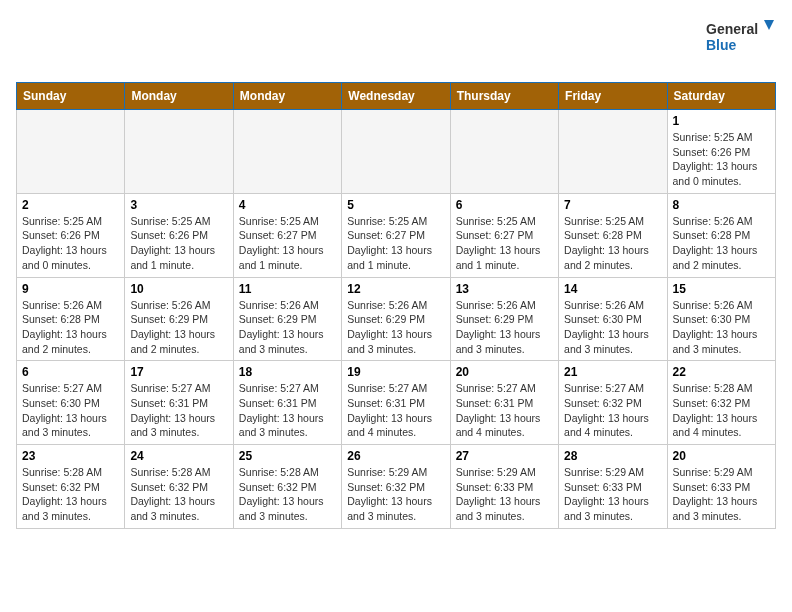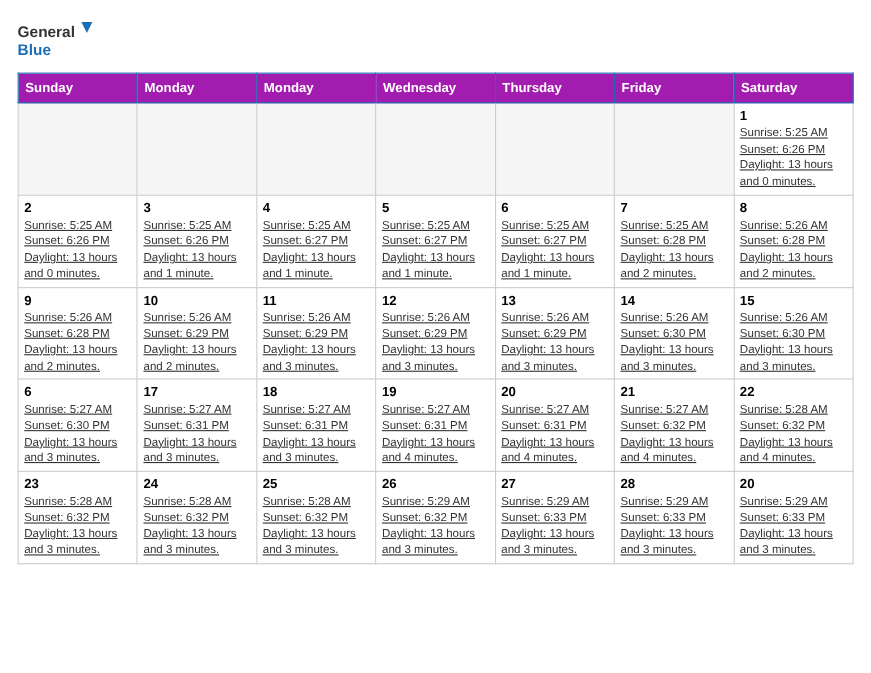--- a/index.html
+++ b/index.html
@@ -5,23 +5,23 @@
     * { box-sizing: border-box; margin: 0; padding: 0; }
     body {
       font-family: Arial, sans-serif;
       background: #fff;
       width: 792px;
       min-height: 612px;
       padding: 16px;
     }
     .header-area {
       display: flex;
-      justify-content: flex-start;
+      justify-content: flex-end;
       align-items: flex-start;
-      margin-bottom: 8px;
+      margin-bottom: 24px;
     }
     .logo {
       display: flex;
       align-items: center;
       gap: 4px;
     }
     .title-block {
       text-align: right;
     }
     .month-title {
@@ -32,21 +32,21 @@
     .location {
       font-size: 14px;
       color: #444;
     }
     .calendar-table {
       width: 100%;
       border-collapse: collapse;
       font-size: 11px;
     }
     .calendar-table th {
-      background-color: #a21caf;
+      background-color: #a16207;
       color: #fff;
       text-align: left;
       padding: 6px 6px;
       font-size: 12px;
       border: 1px solid #1a6eb5;
     }
     .calendar-table td {
       border: 1px solid #ccc;
       vertical-align: top;
       padding: 4px 5px;
@@ -60,21 +60,20 @@
     .day-number {
       font-weight: bold;
       font-size: 12px;
       margin-bottom: 2px;
       display: block;
     }
     .day-info {
       color: #333;
       font-size: 10.5px;
       line-height: 1.4;
-      text-decoration: underline;
     }
     .last-row td {
       border-bottom: 1px solid #ccc;
     }
   </style>
 </head>
 <body>
 
 <div class="header-area">
   <div class="logo">

